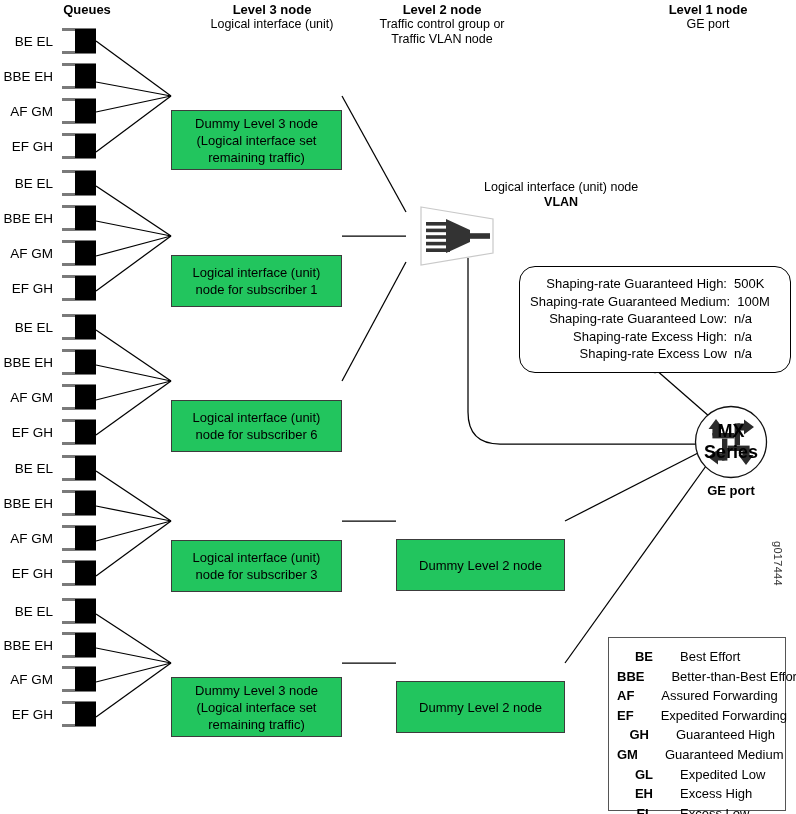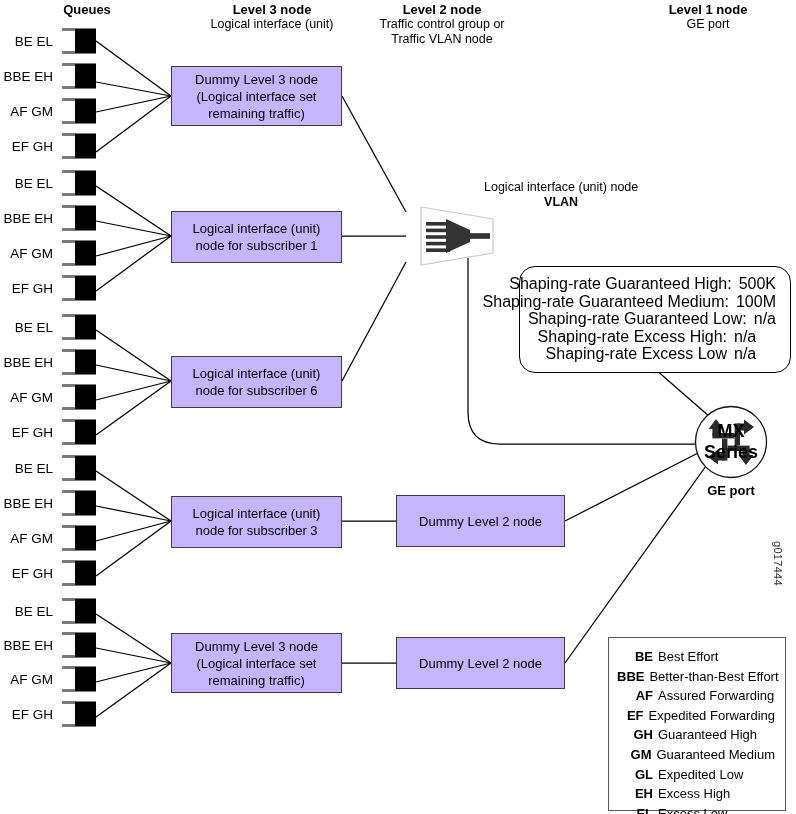--- a/index.html
+++ b/index.html
@@ -81,31 +81,32 @@
     right:0;
     top:1px;
     width:21px;
     height:24px;
     background:#000000;
   }
 
   
   .node-box{
     position:absolute;
-    background:#c4b5fd;
+    background:#22c55e;
     border:1px solid #3c3c3c;
     box-sizing:border-box;
     display:flex;
     align-items:center;
     justify-content:center;
     text-align:center;
     font-size:13px;
     line-height:17px;
     color:#000;
     padding:2px 6px;
+    margin-top:44px;
   }
   .node-box span{display:block;}
 
   
   .dslam-wrap{
     position:absolute;
     width:74px;
     height:60px;
   }
   .dslam-label{
@@ -125,21 +126,21 @@
     border:1.4px solid #000;
     border-radius:16px;
     background:#fff;
     box-sizing:border-box;
     padding:8px 14px 8px 10px;
   }
   .rate-row{
     display:flex;
     justify-content:flex-end;
     align-items:baseline;
-    font-size:16px;
+    font-size:13px;
     line-height:17.5px;
     white-space:nowrap;
   }
   .rate-row .rk{text-align:right;}
   .rate-row .rv{
     width:42px;
     text-align:left;
     padding-left:7px;
   }
 
@@ -183,21 +184,21 @@
     display:flex;
     align-items:baseline;
     font-size:13px;
     line-height:19.6px;
     white-space:nowrap;
   }
   .legend-row .abbr{
     width:36px;
     text-align:right;
     font-weight:bold;
-    padding-right:5px;
+    padding-right:27px;
   }
   .legend-row .desc{font-weight:normal;}
 
   
   .fig-id{
     position:absolute;
     font-size:11px;
     color:#333;
     transform:rotate(90deg);
     transform-origin:left top;

